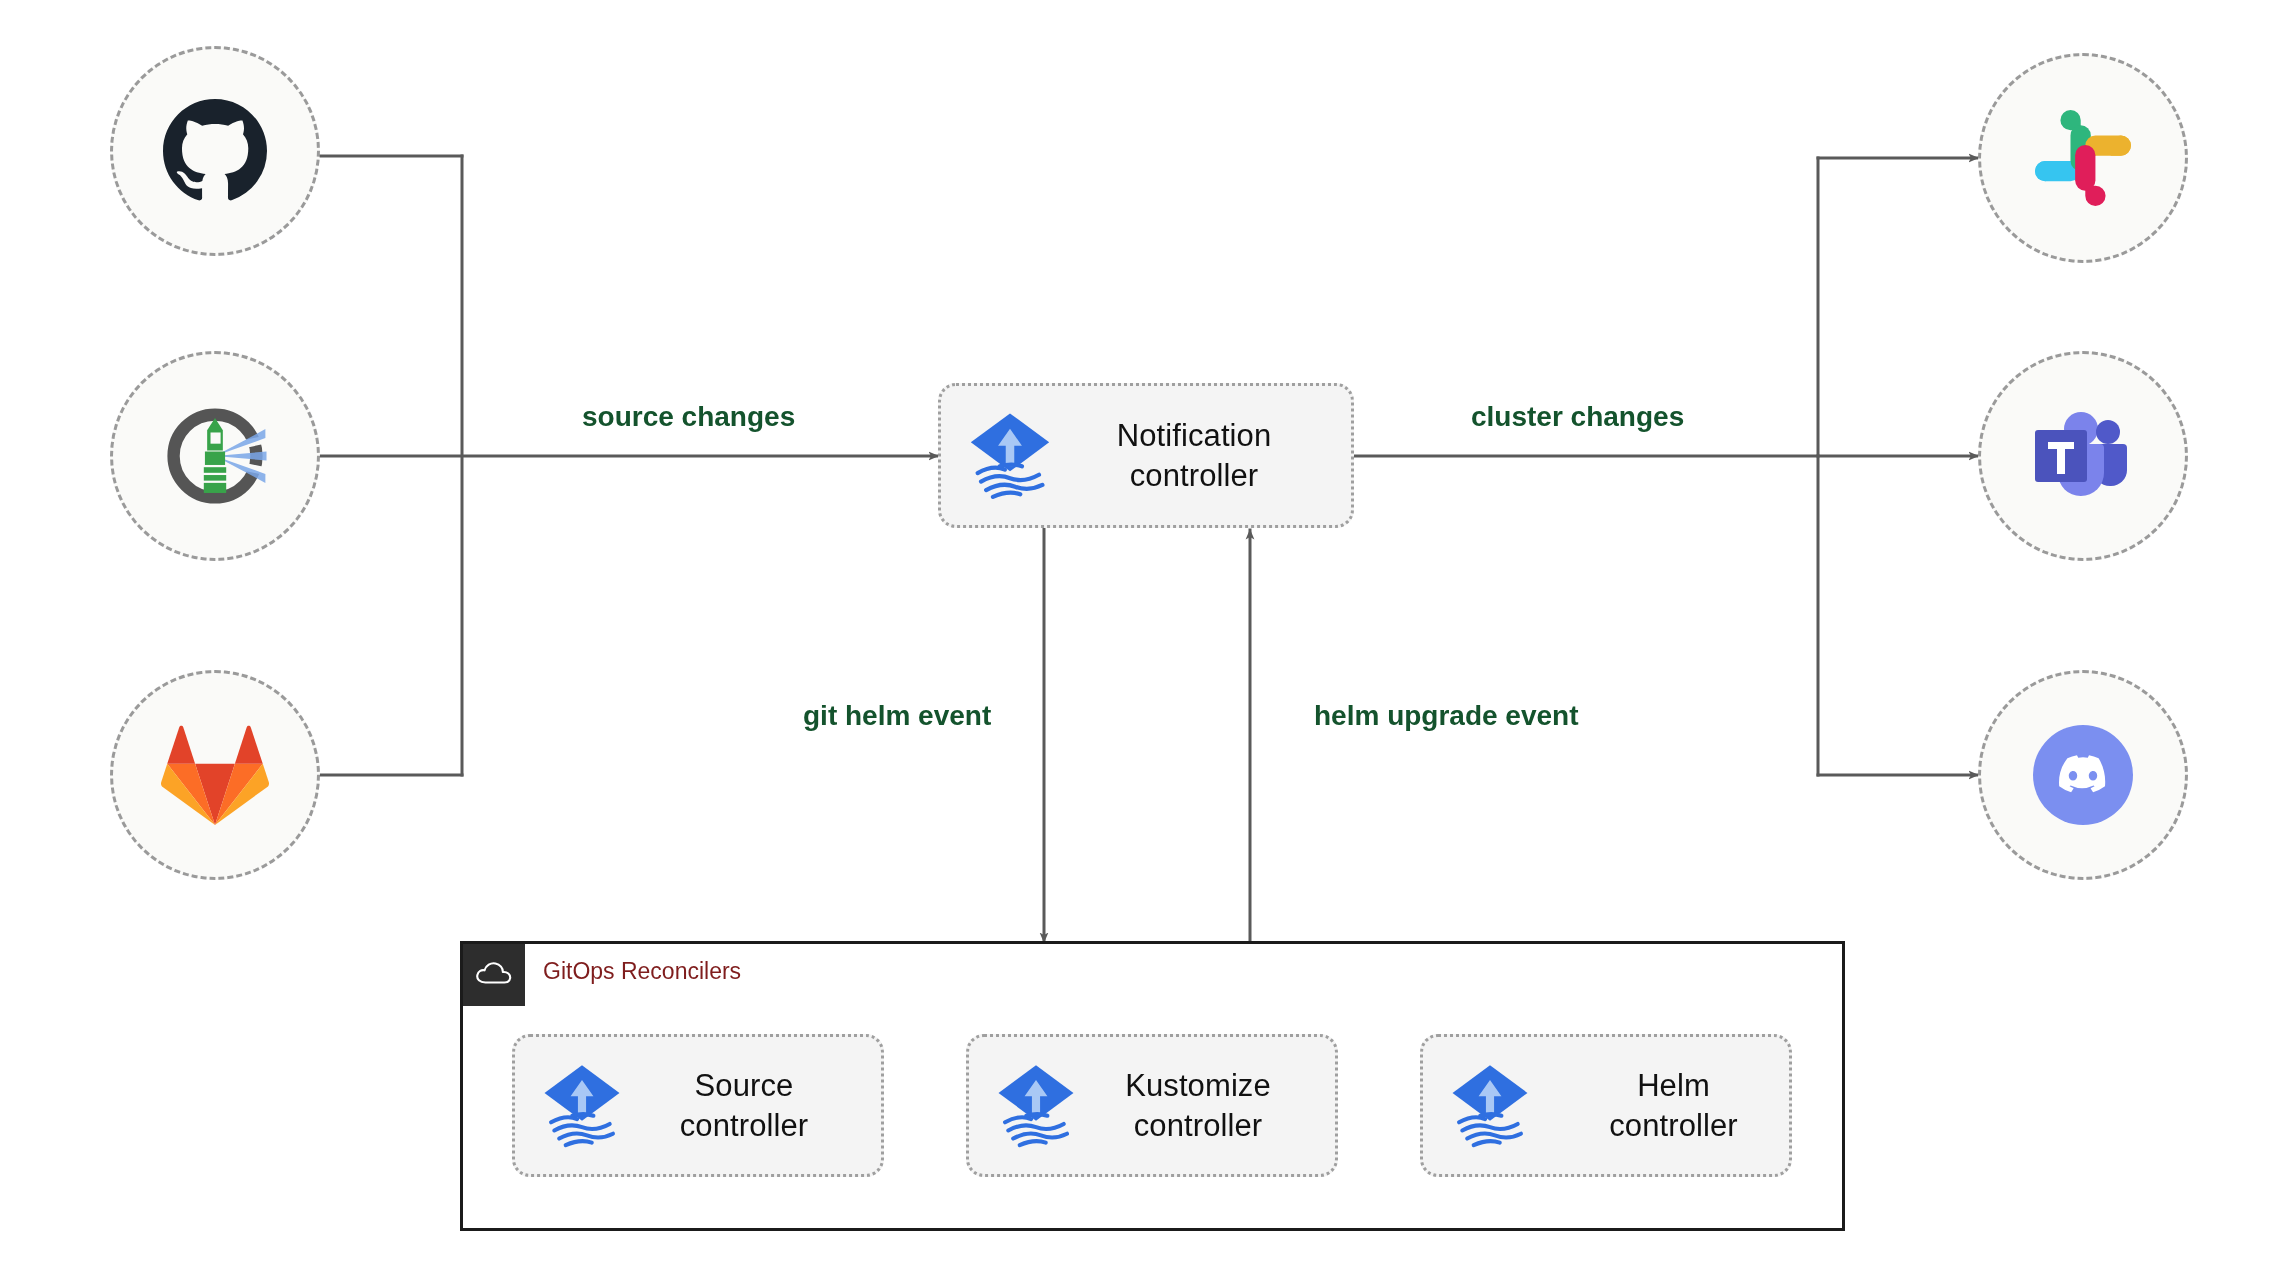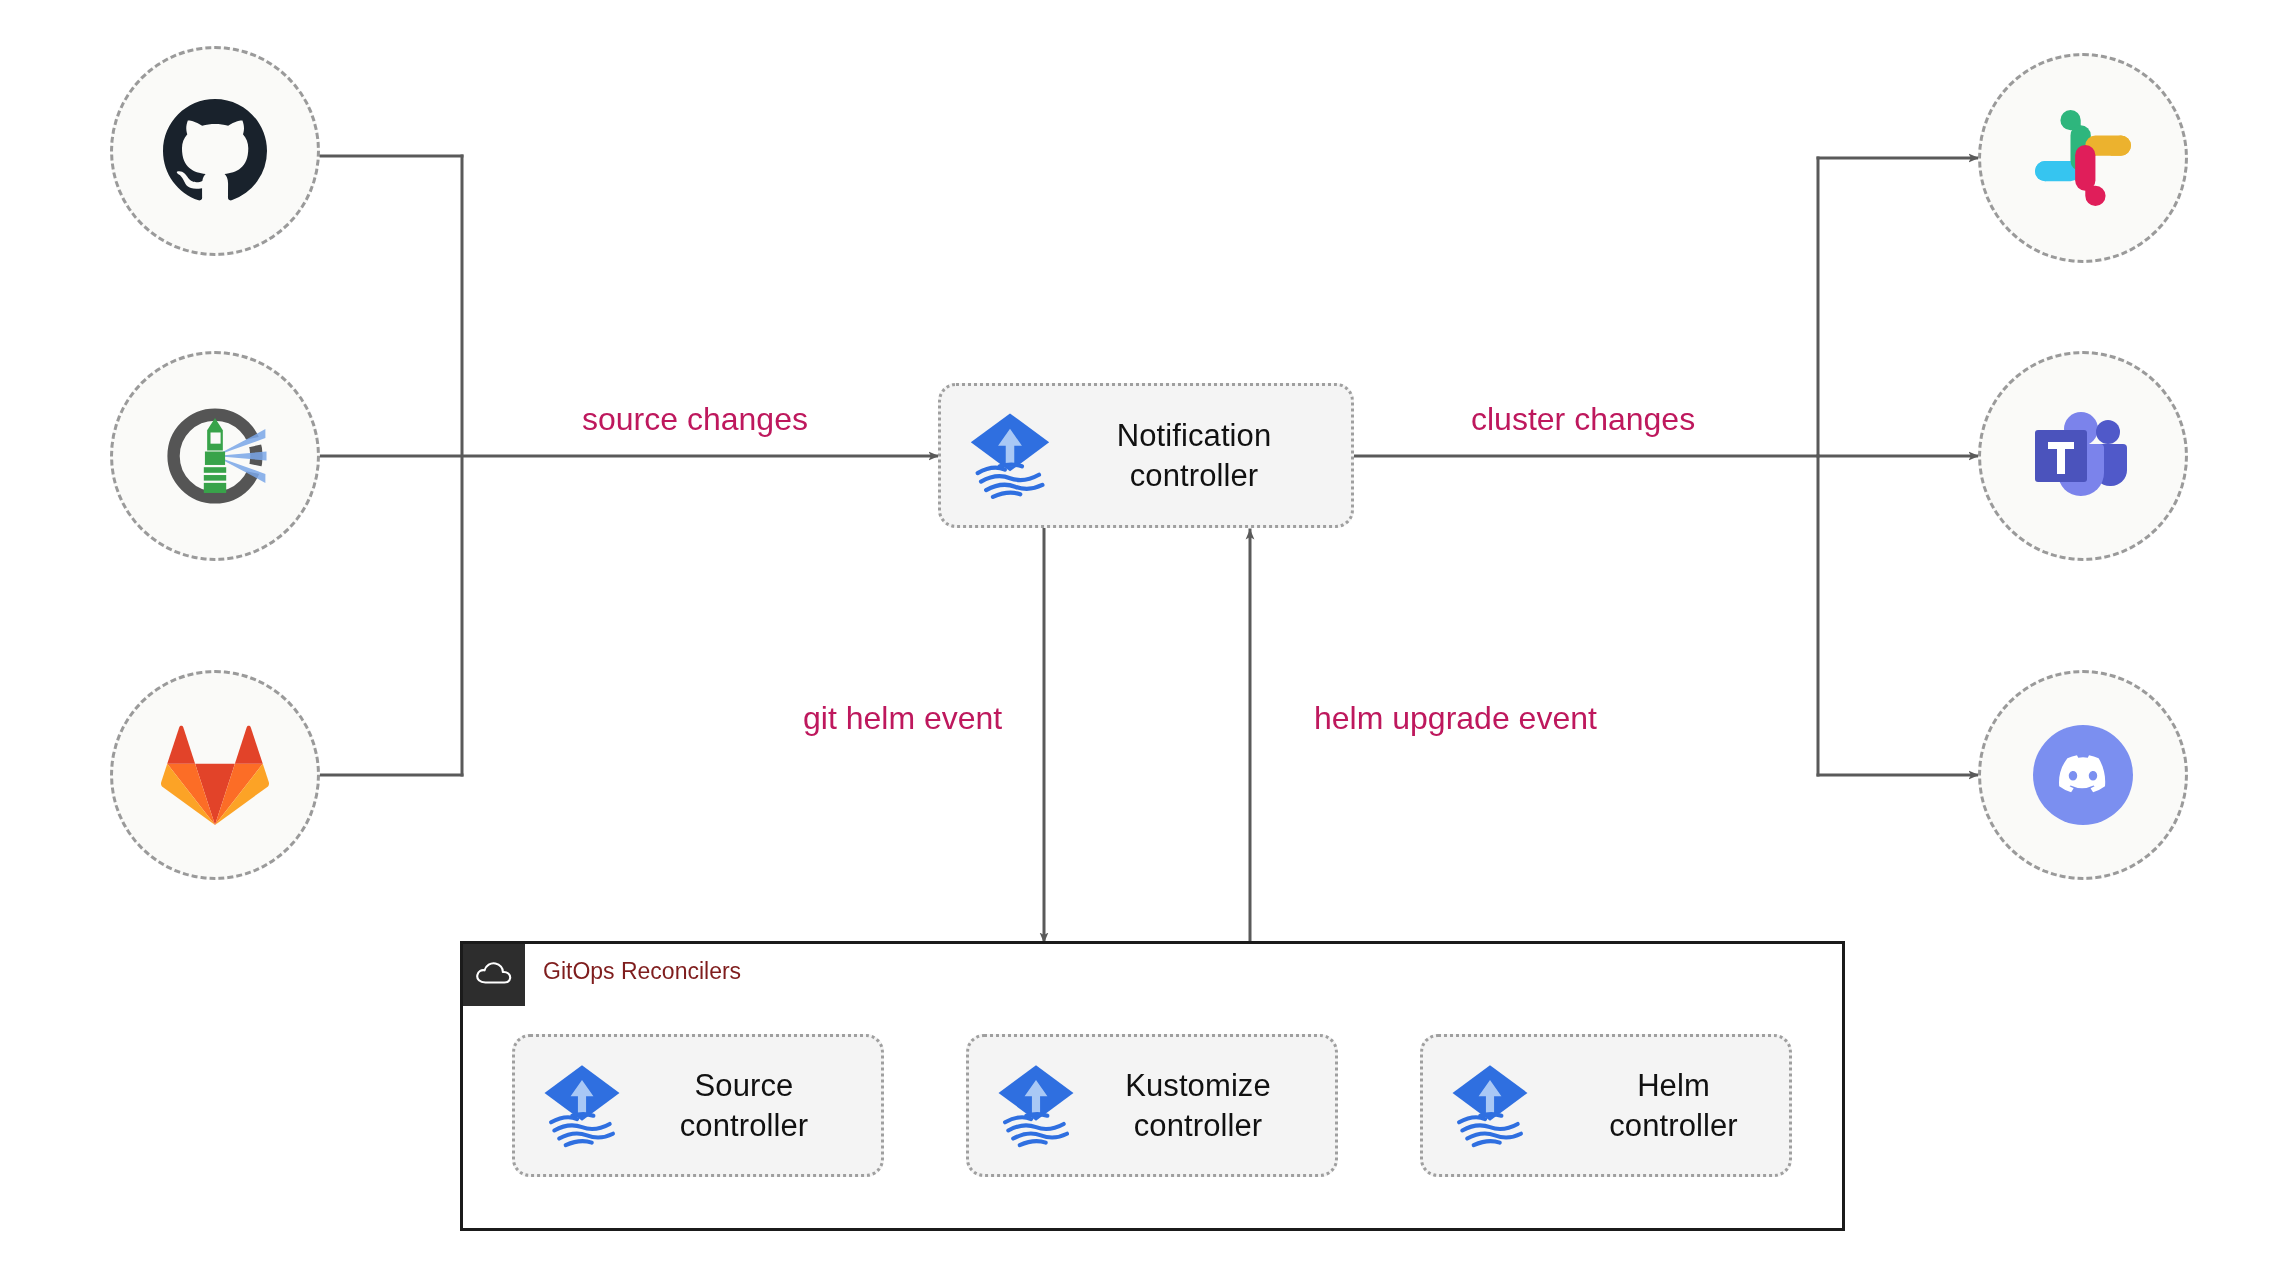--- a/index.html
+++ b/index.html
@@ -80,23 +80,24 @@
     position: absolute;
     left: 80px;
     top: 14px;
     font-size: 23px;
     color: #7f1d1d;
     white-space: nowrap;
   }
   
   .edge-label {
     position: absolute;
-    font-size: 32px;
-    color: #be185d;
+    font-size: 28px;
+    color: #14532d;
     white-space: nowrap;
+    font-weight: bold;
   }
   
   #edges {
     position: absolute;
     left: 0;
     top: 0;
     width: 2292px;
     height: 1284px;
     pointer-events: none;
   }

